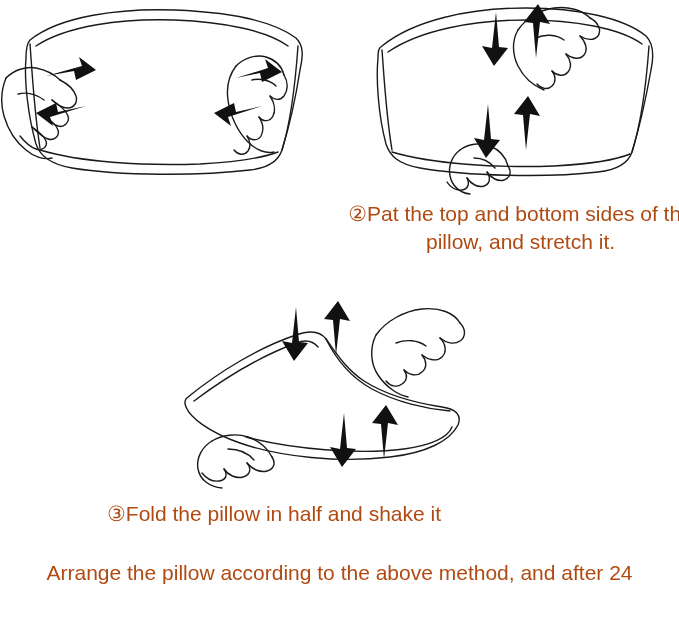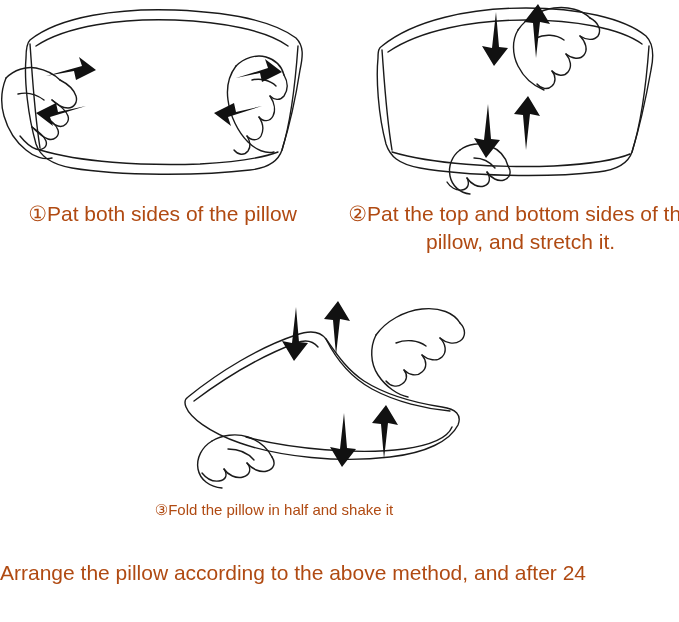--- a/index.html
+++ b/index.html
@@ -50,30 +50,30 @@
   .cap-2 {
     left: 346px;
     top: 200px;
     width: 349px;
     font-size: 21px;
   }
   .cap-3 {
     left: 0px;
     top: 500px;
     width: 548px;
-    font-size: 15px;
+    font-size: 21px;
   }
   .footer {
     position: absolute;
     left: 0px;
     top: 558px;
     width: 679px;
     font-size: 21px;
     color: #b04a12;
-    text-align: left;
+    text-align: center;
     line-height: 1.45;
   }
   .cap-text {
     display: inline;
   }
 </style>
 </head>
 <body>
 
 <div class="page">
@@ -148,23 +148,20 @@
       </g>
       <g fill="#111111" stroke="none">
         <polygon points="156,12 152,48 142,46 154,66 168,48 159,47"></polygon>
         <polygon points="196,58 200,22 210,24 198,4 184,22 193,23"></polygon>
         <polygon points="148,104 144,140 134,138 146,158 160,140 151,139"></polygon>
         <polygon points="186,150 190,114 200,116 188,96 174,114 183,115"></polygon>
       </g>
     </svg>
   </div>
 
-  <div class="caption-row cap-1">
-    <span class="caption"><span class="num">①</span><span class="cap-text">Pat both sides of the pillow</span></span>
-  </div>
 
   <div class="caption-row cap-2">
     <span class="caption"><span class="num">②</span><span class="cap-text">Pat the top and bottom sides of the pillow, and stretch it.</span></span>
   </div>
 
   <div class="panel" style="left:150px; top:285px; width:380px; height:205px;">
     <svg class="illus" width="380" height="205" viewBox="0 0 380 205" xmlns="http://www.w3.org/2000/svg">
       <g fill="none" stroke="#1a1a1a" stroke-width="1.4" stroke-linecap="round" stroke-linejoin="round">
 
         <path d="M38 112 C 70 86, 110 62, 146 50 C 160 45, 170 46, 176 54

